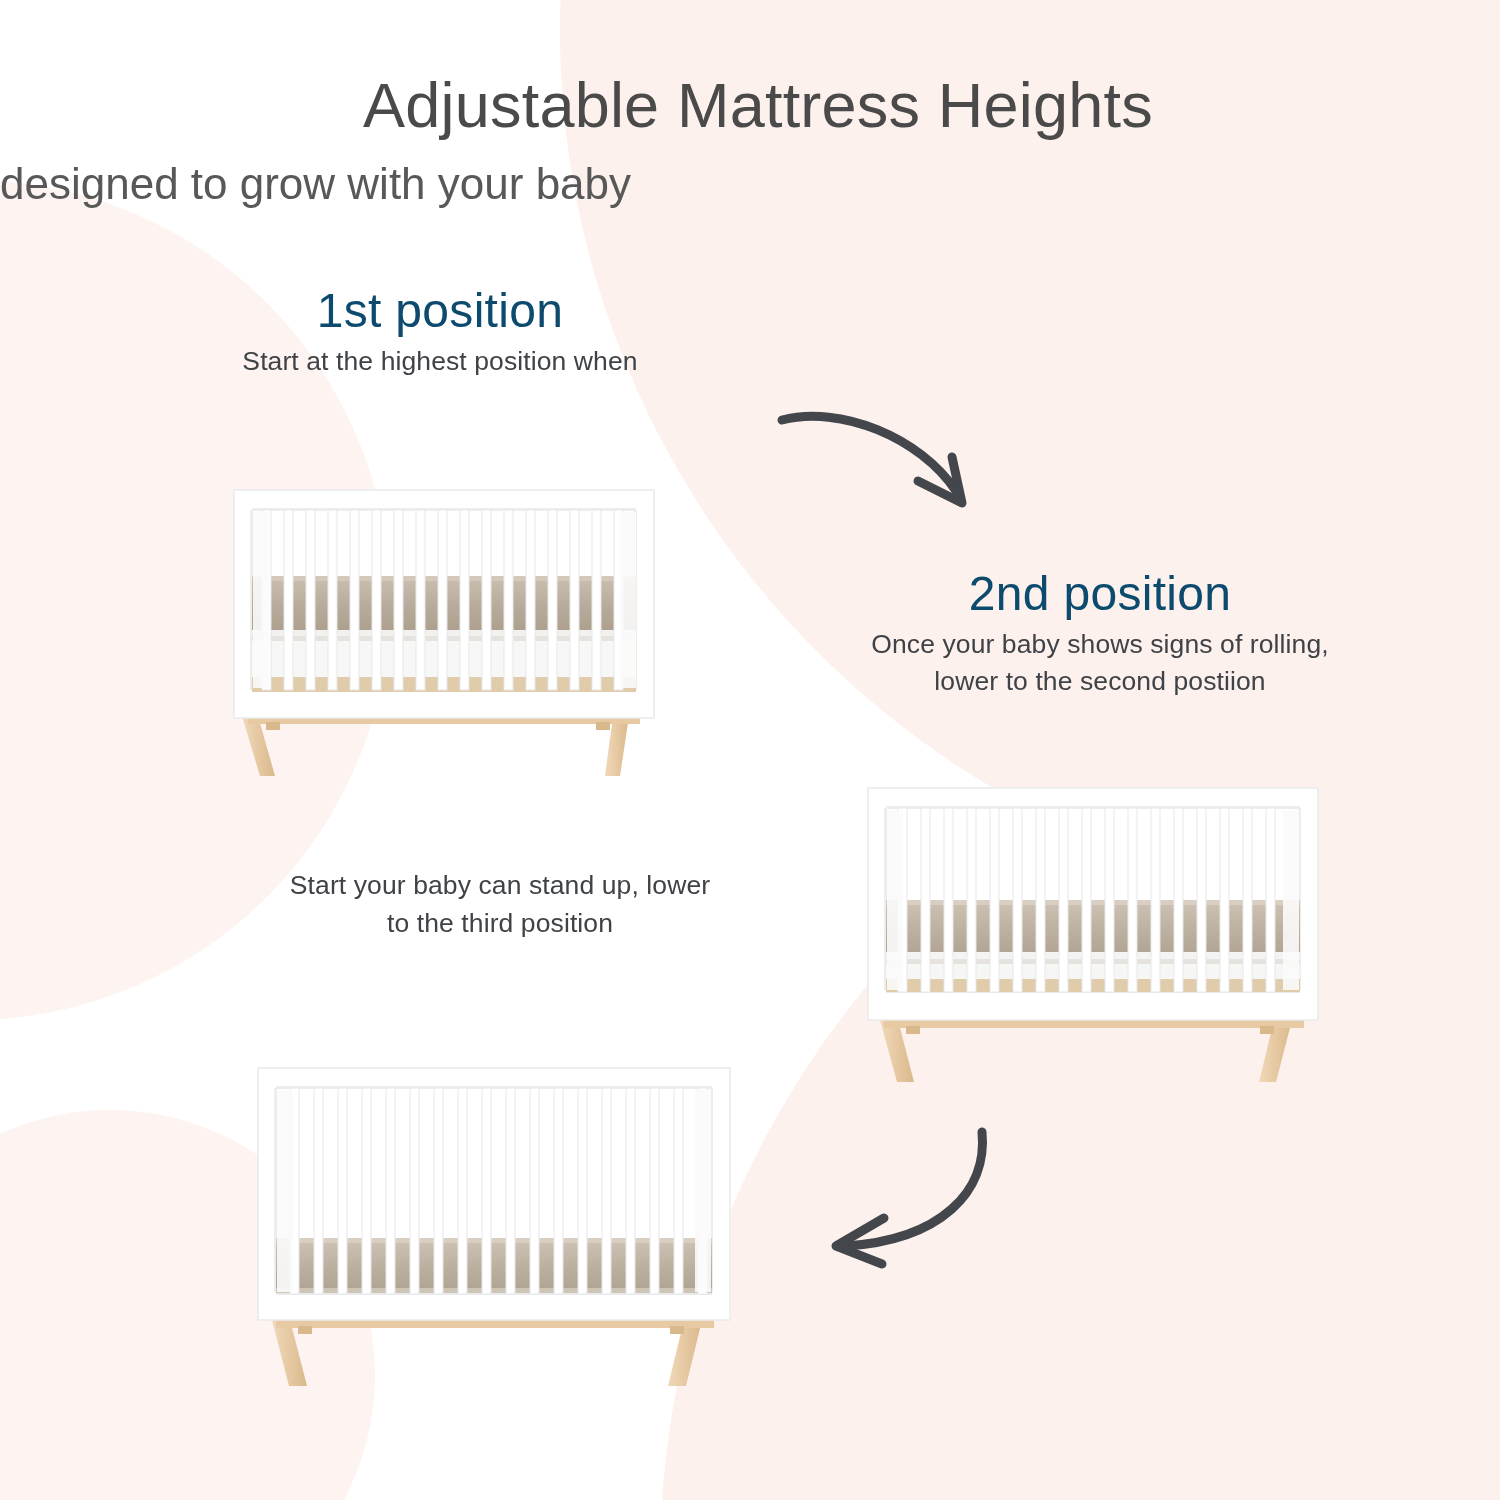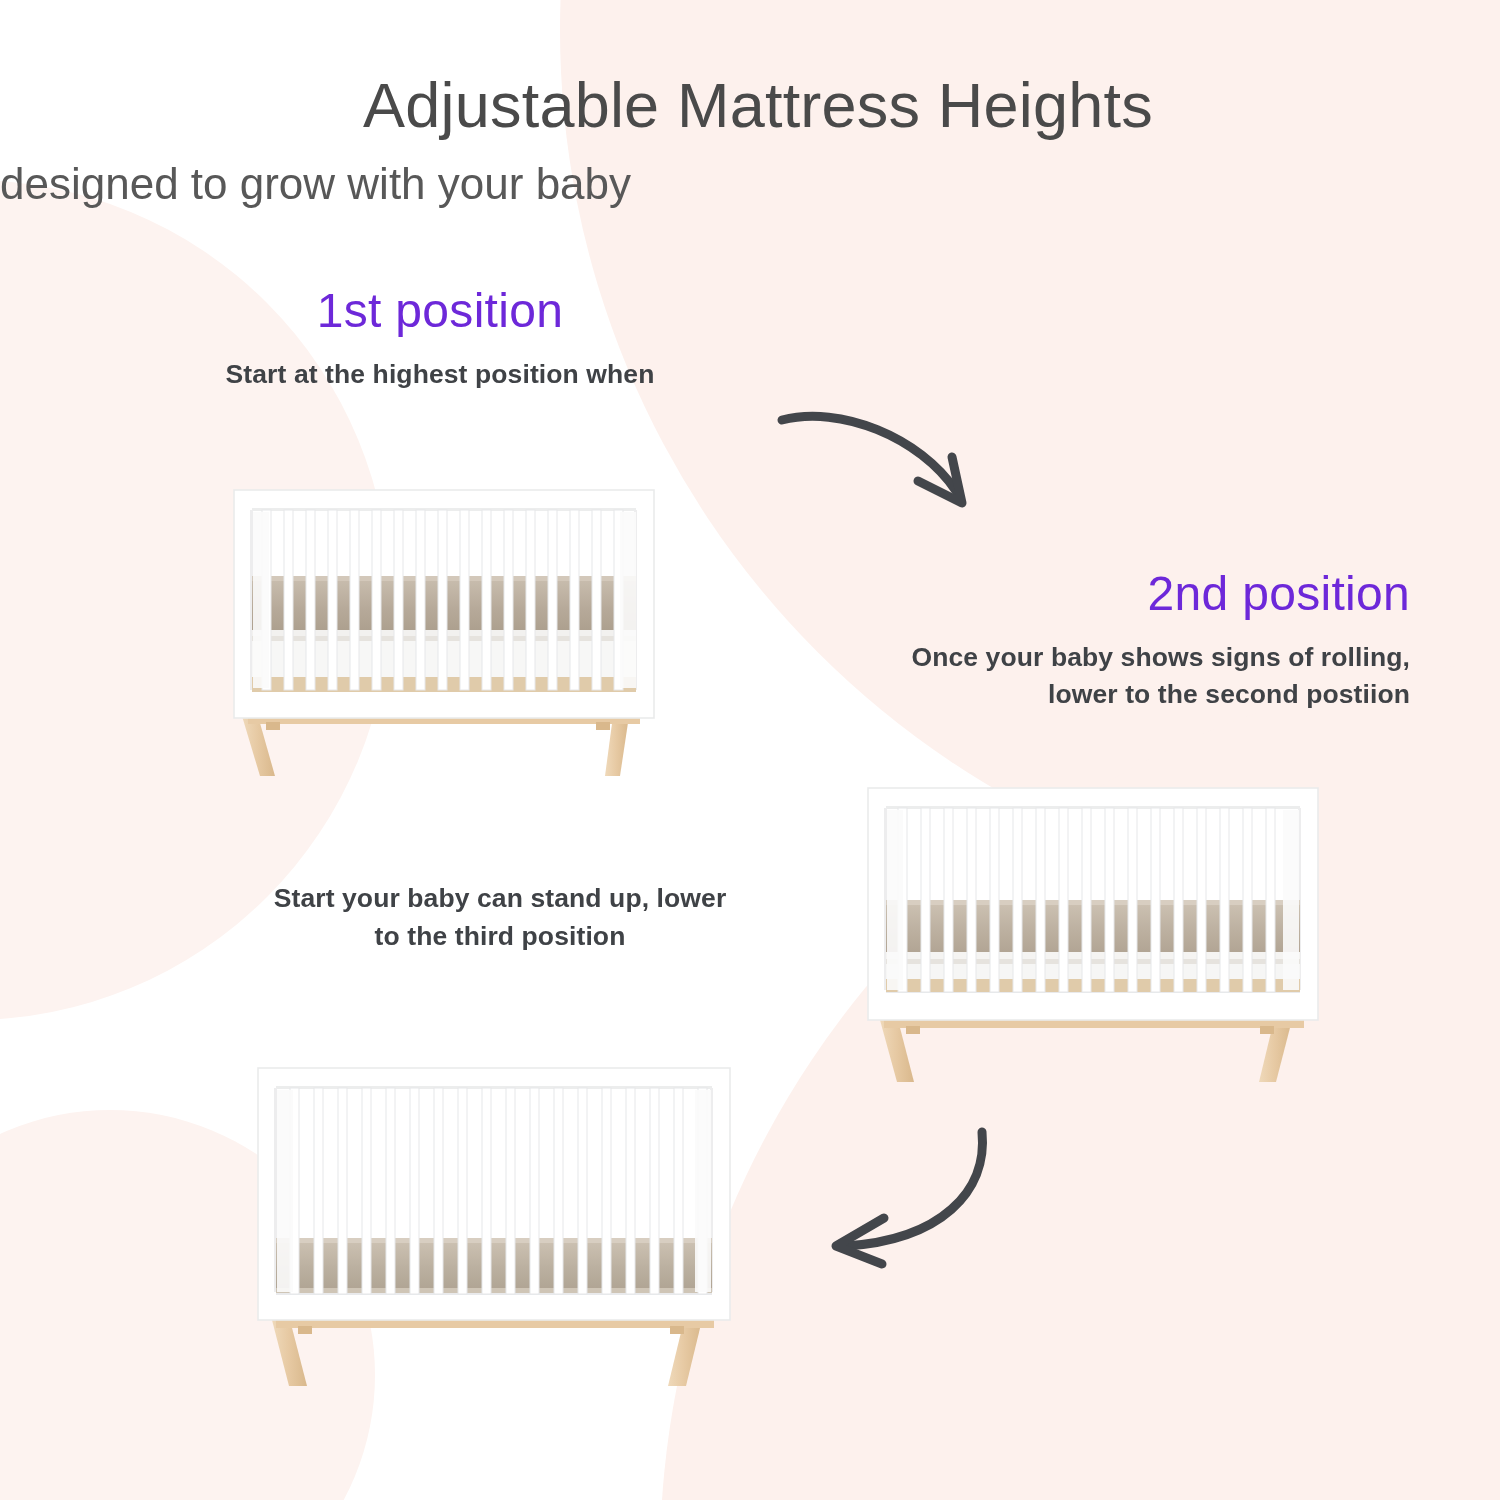--- a/index.html
+++ b/index.html
@@ -31,28 +31,28 @@
     font-size:44px;line-height:1.2;
     font-weight:300;
     color:#585858;
     z-index:3;
   }
 
   .pos-block{position:absolute;z-index:3;text-align:center;}
   .pos-heading{
     font-size:48px;line-height:1.1;
     font-weight:300;
-    color:#6d28d9;
+    color:#0c4a6e;
     letter-spacing:.3px;
     white-space:nowrap;
   }
   .pos-desc{
-    margin-top:18px;
+    margin-top:5px;
     font-size:26.5px;line-height:1.42;
-    font-weight:700;
+    font-weight:400;
     color:#3f4246;
     letter-spacing:.1px;
   }
 
   
   .crib{position:absolute;z-index:2;}
   .crib svg{display:block;width:100%;height:100%;}
 
   
   .arrow{position:absolute;z-index:4;}
@@ -155,21 +155,21 @@
         <rect x="342" y="26" width="9" height="180"></rect>
         <rect x="364" y="26" width="9" height="180"></rect>
         <rect x="386" y="26" width="9" height="180"></rect>
       </g>
 
       <rect x="25" y="28" width="16" height="176" fill="#fbfbfb" opacity=".9"></rect>
       <rect x="392" y="28" width="16" height="176" fill="#fbfbfb" opacity=".9"></rect>
     </svg>
   </div>
 
-  <div class="pos-block" style="left:790px;top:568px;width:620px;text-align:right;">
+  <div class="pos-block" style="left:790px;top:568px;width:620px;">
     <div class="pos-heading">2nd position</div>
     <div class="pos-desc">
       <div>Once your baby shows signs of rolling,</div>
       <div>lower to the second postiion</div>
     </div>
   </div>
 
   <div class="crib" style="left:862px;top:782px;width:462px;height:306px;">
     <svg viewBox="0 0 462 306" preserveAspectRatio="none">
       <defs>

